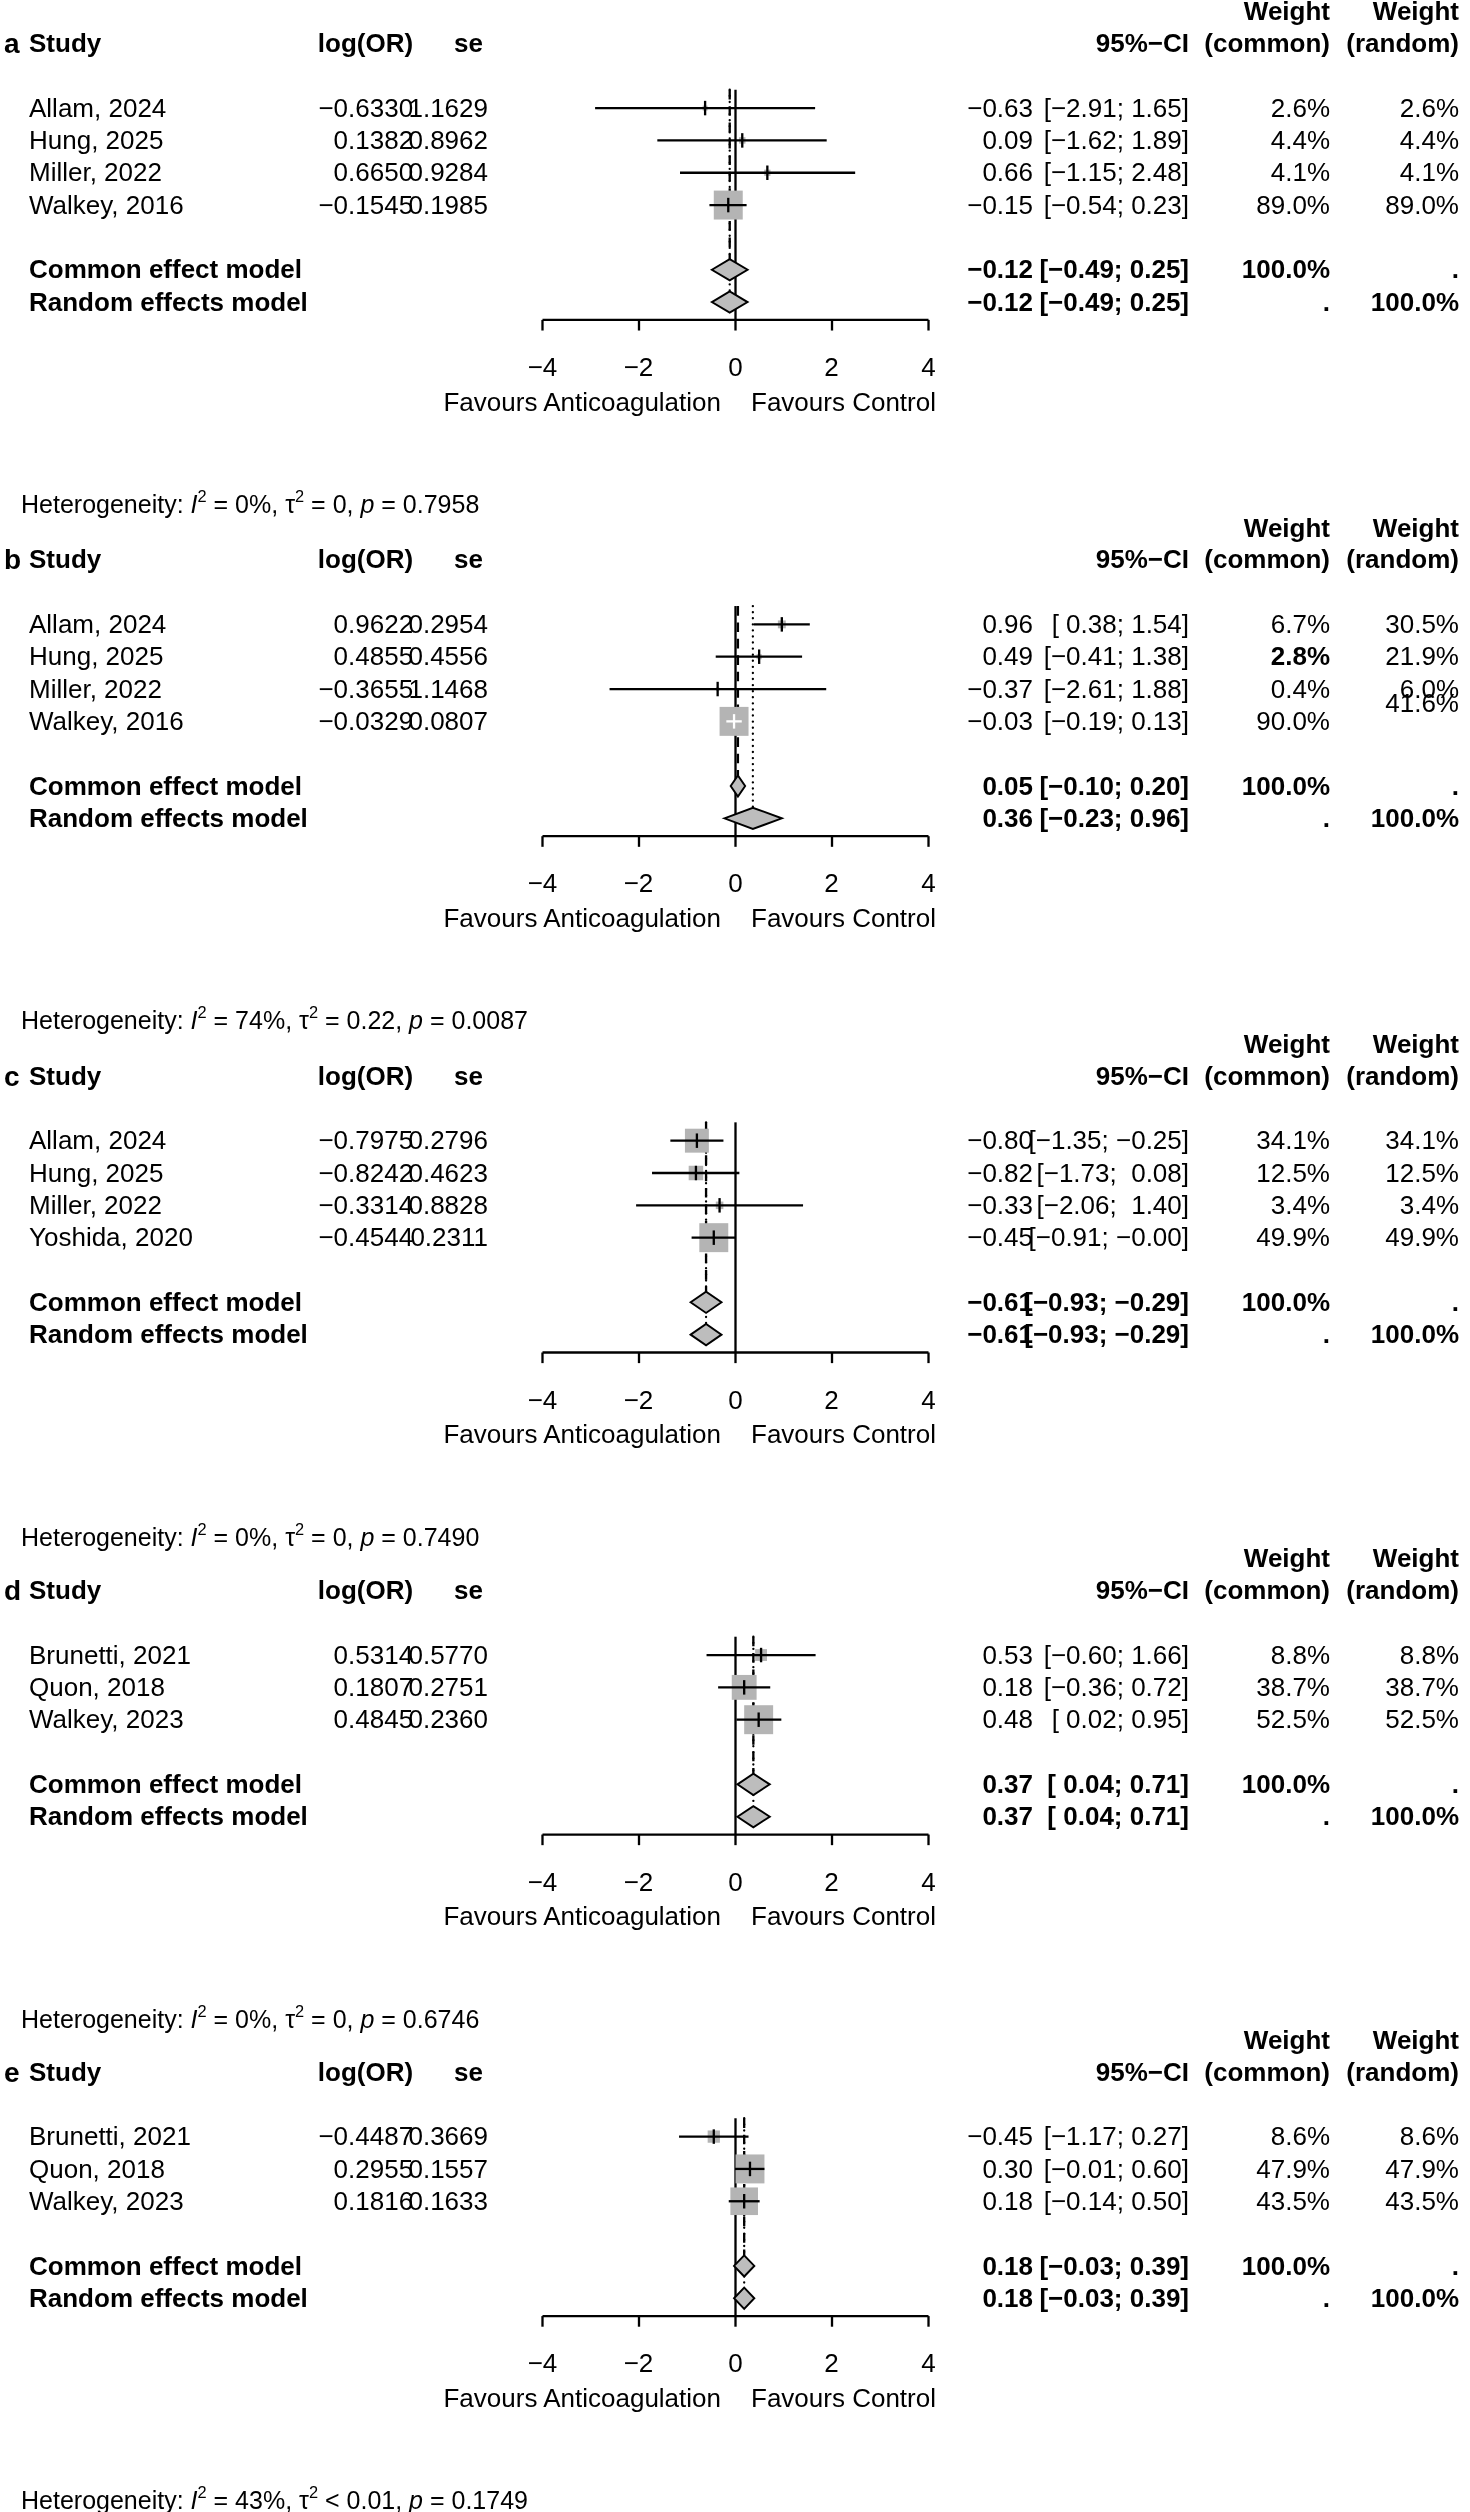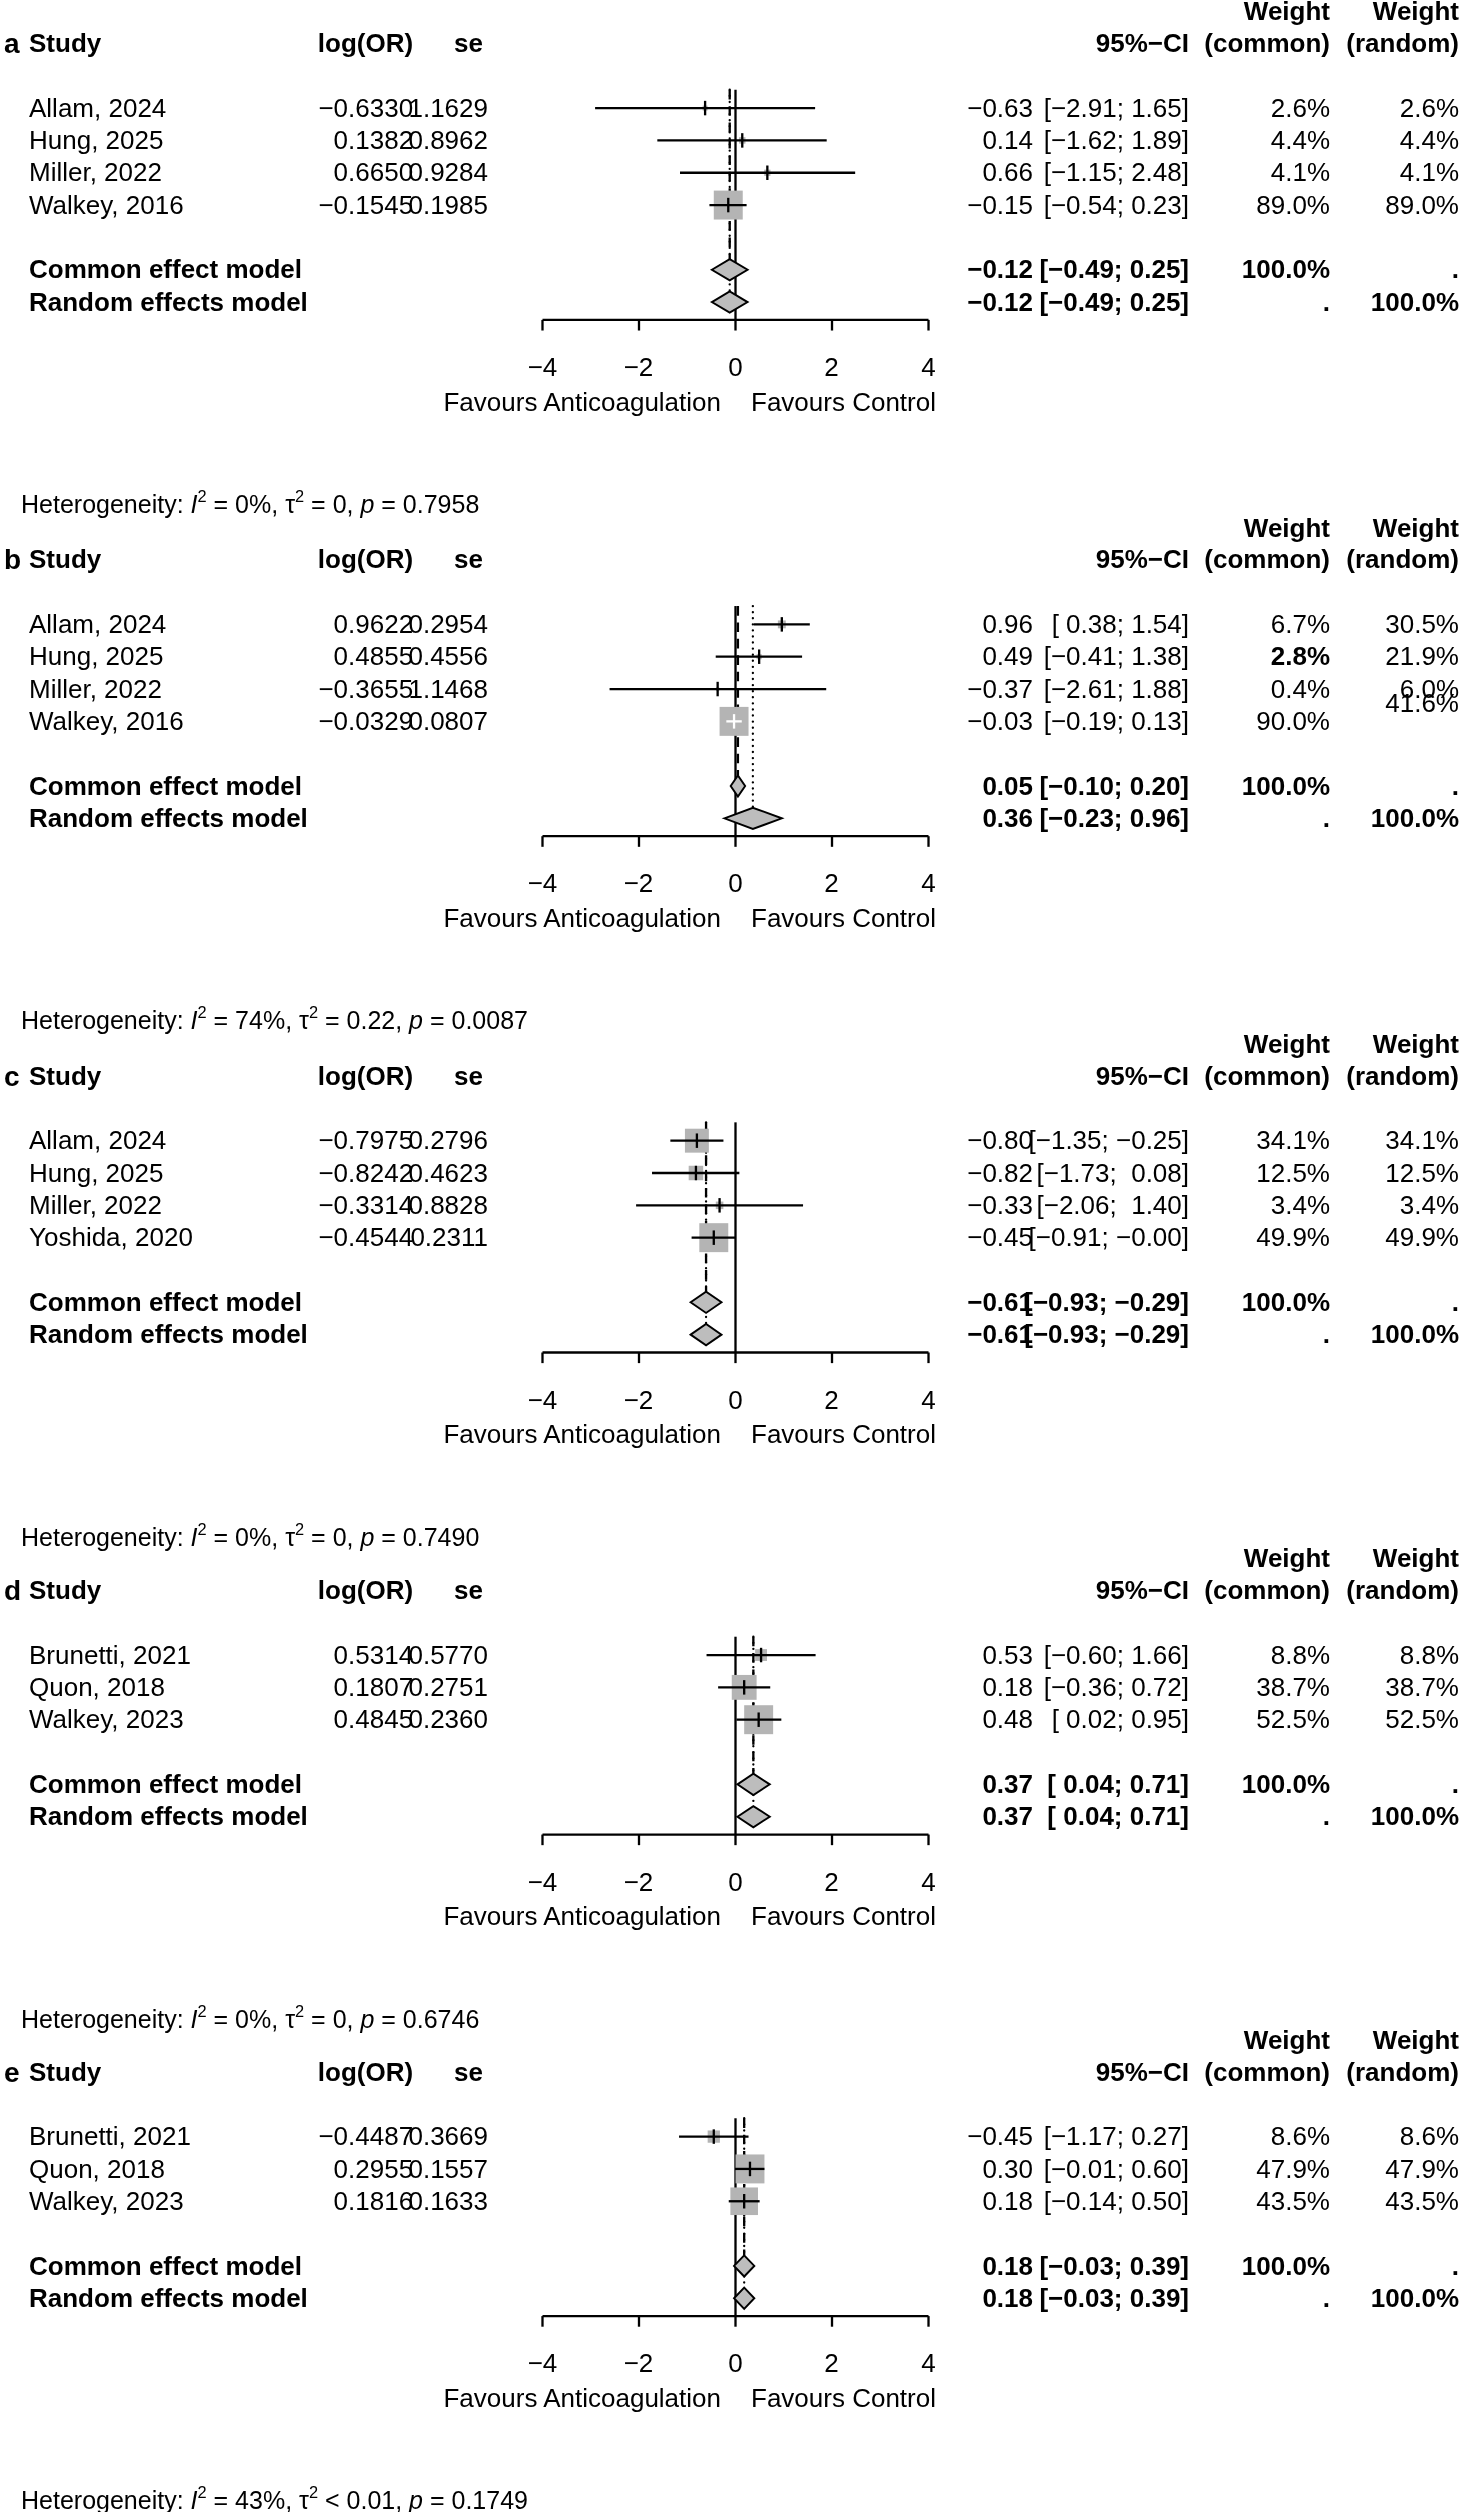--- a/index.html
+++ b/index.html
@@ -142,21 +142,21 @@
       <div class="t" style="left: 29px; top: 92px;">Allam, 2024</div>
       <div class="t right" style="left: -1.9px; width: 415px; top: 92px;">−0.6330</div>
       <div class="t right" style="left: 73px; width: 415px; top: 92px;">1.1629</div>
       <div class="t right" style="left: 618px; width: 415px; top: 92px;">−0.63</div>
       <div class="t right" style="left: 774px; width: 415px; top: 92px;">[−2.91; 1.65]</div>
       <div class="t right" style="left: 915px; width: 415px; top: 92px;">2.6%</div>
       <div class="t right" style="left: 1044px; width: 415px; top: 92px;">2.6%</div>
       <div class="t" style="left: 29px; top: 124px;">Hung, 2025</div>
       <div class="t right" style="left: -1.9px; width: 415px; top: 124px;">0.1382</div>
       <div class="t right" style="left: 73px; width: 415px; top: 124px;">0.8962</div>
-      <div class="t right" style="left: 618px; width: 415px; top: 124px;">0.14</div>
+      <div class="t right" style="left: 618px; width: 415px; top: 124px;">0.09</div>
       <div class="t right" style="left: 774px; width: 415px; top: 124px;">[−1.62; 1.89]</div>
       <div class="t right" style="left: 915px; width: 415px; top: 124px;">4.4%</div>
       <div class="t right" style="left: 1044px; width: 415px; top: 124px;">4.4%</div>
       <div class="t" style="left: 29px; top: 156px;">Miller, 2022</div>
       <div class="t right" style="left: -1.9px; width: 415px; top: 156px;">0.6650</div>
       <div class="t right" style="left: 73px; width: 415px; top: 156px;">0.9284</div>
       <div class="t right" style="left: 618px; width: 415px; top: 156px;">0.66</div>
       <div class="t right" style="left: 774px; width: 415px; top: 156px;">[−1.15; 2.48]</div>
       <div class="t right" style="left: 915px; width: 415px; top: 156px;">4.1%</div>
       <div class="t right" style="left: 1044px; width: 415px; top: 156px;">4.1%</div>

